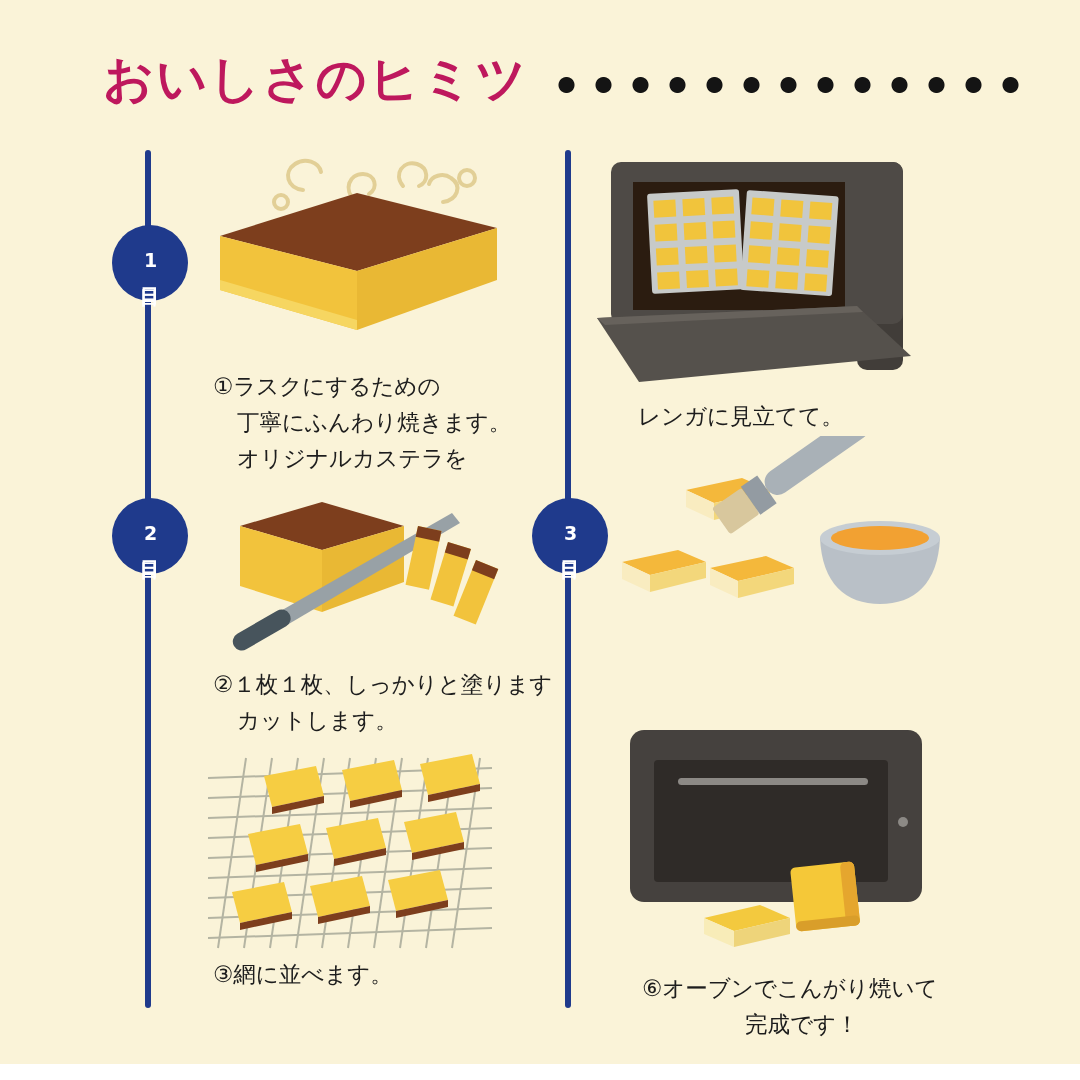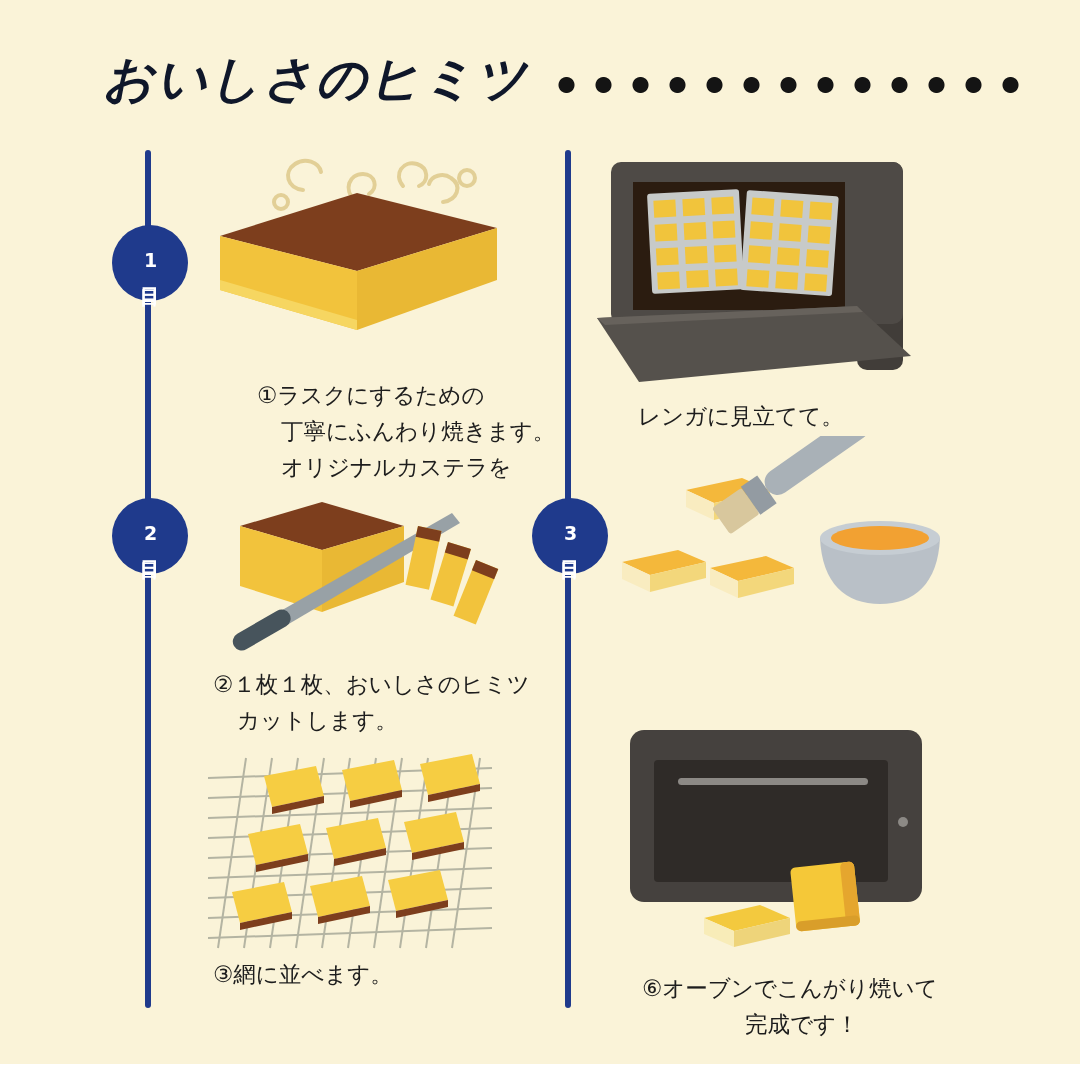--- a/index.html
+++ b/index.html
@@ -11,22 +11,22 @@
     position:relative;
     width:1080px;height:1080px;
     background:#faf3d8;
     overflow:hidden;
   }
   .title-row{
     position:absolute;left:103px;top:46px;
     display:flex;align-items:center;
   }
   .title{
-    font-size:50px;font-weight:800;color:#0f172a;
-    letter-spacing:2px;white-space:nowrap;font-style:italic;
+    font-size:50px;font-weight:800;color:#be185d;
+    letter-spacing:2px;white-space:nowrap;
   }
   .title-dots{
     margin-left:20px;margin-top:10px;
     width:481px;height:30px;
     background-image:radial-gradient(circle,#141414 7.5px,transparent 8.5px);
     background-size:37px 30px;
     background-repeat:repeat-x;
     background-position:left center;
   }
   .timeline{
@@ -90,21 +90,21 @@
       <path d="M238,64 c14,-2 20,-16 8,-24 c-8,-6 -20,-2 -22,6"></path>
       <circle cx="262" cy="40" r="8"></circle>
     </g>
     <circle cx="164" cy="74" r="3.5" fill="#e2cf96"></circle>
     <polygon points="15,98 152,55 292,90 152,133" fill="#7d3e1d"></polygon>
     <polygon points="15,98 15,152 152,192 152,133" fill="#f2c33c"></polygon>
     <polygon points="152,133 292,90 292,142 152,192" fill="#e9b834"></polygon>
     <polygon points="15,142 152,182 152,192 15,152" fill="#f6d661"></polygon>
   </svg>
 
-  <div class="caption" style="left:213px;top:377px;margin-left:44px;">
+  <div class="caption" style="left:213px;top:368px;">
     <div class="line">①ラスクにするための</div>
     <div class="line indent">丁寧にふんわり焼きます。</div>
     <div class="line indent">オリジナルカステラを</div>
   </div>
 
   <svg class="illus" style="left:222px;top:468px;" width="280" height="195" viewBox="0 0 280 195">
     <polygon points="18,58 100,34 182,58 100,82" fill="#7d3e1d"></polygon>
     <polygon points="18,58 18,118 100,144 100,82" fill="#f2c33c"></polygon>
     <polygon points="100,82 182,58 182,114 100,144" fill="#e9b834"></polygon>
     <polygon points="55,145 230,45 238,55 65,157" fill="#98a1a6"></polygon>
@@ -117,21 +117,21 @@
       <rect width="24" height="60" fill="#f2c33c"></rect>
         <rect width="24" height="11" fill="#7d3e1d"></rect>
     </g>
     <g transform="translate(254,92) rotate(22)">
       <rect width="24" height="60" fill="#f2c33c"></rect>
         <rect width="24" height="11" fill="#7d3e1d"></rect>
     </g>
   </svg>
 
   <div class="caption" style="left:213px;top:666px;">
-    <div class="line">②１枚１枚、おいしさのヒミツ</div>
+    <div class="line">②１枚１枚、しっかりと塗ります</div>
     <div class="line indent">カットします。</div>
   </div>
 
   <svg class="illus" style="left:200px;top:750px;" width="300" height="205" viewBox="0 0 300 205">
     <g stroke="#b4b4a2" stroke-width="2">
       <line x1="8" y1="28" x2="292" y2="18"></line>
         <line x1="8" y1="48" x2="292" y2="38"></line>
       <line x1="8" y1="68" x2="292" y2="58"></line>
         <line x1="8" y1="88" x2="292" y2="78"></line>
       <line x1="8" y1="108" x2="292" y2="98"></line>

